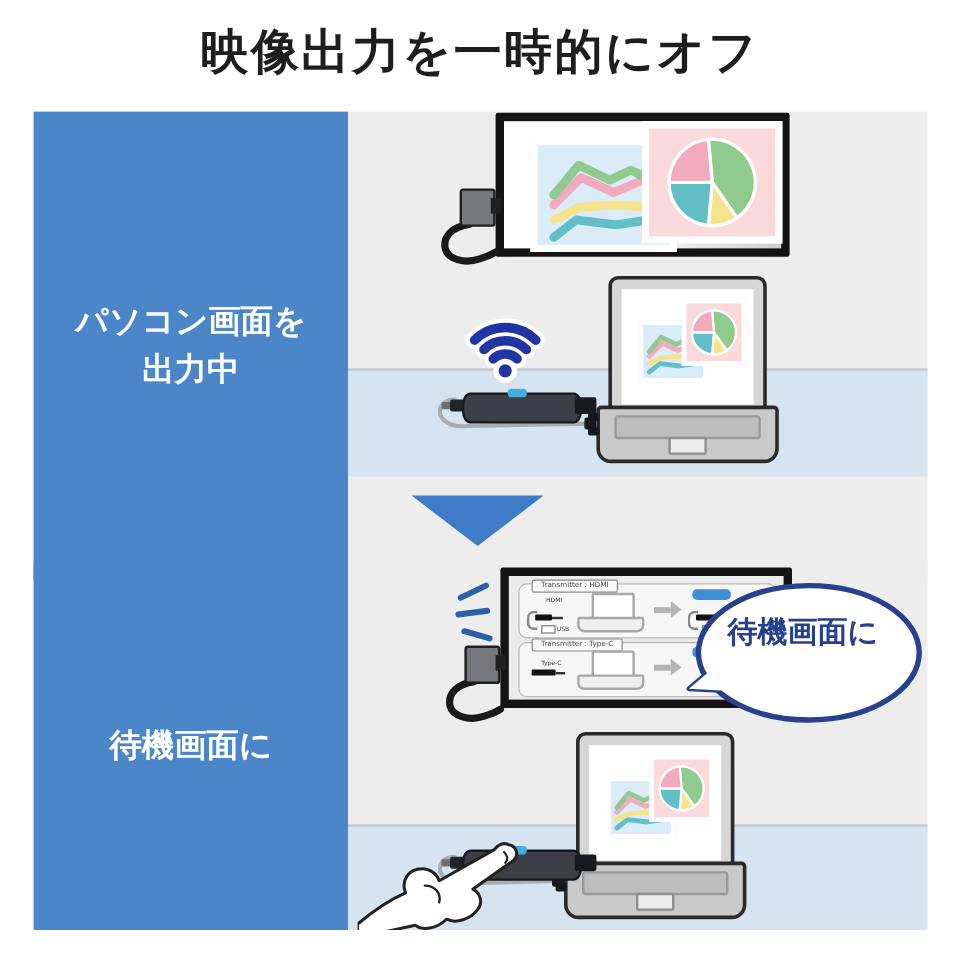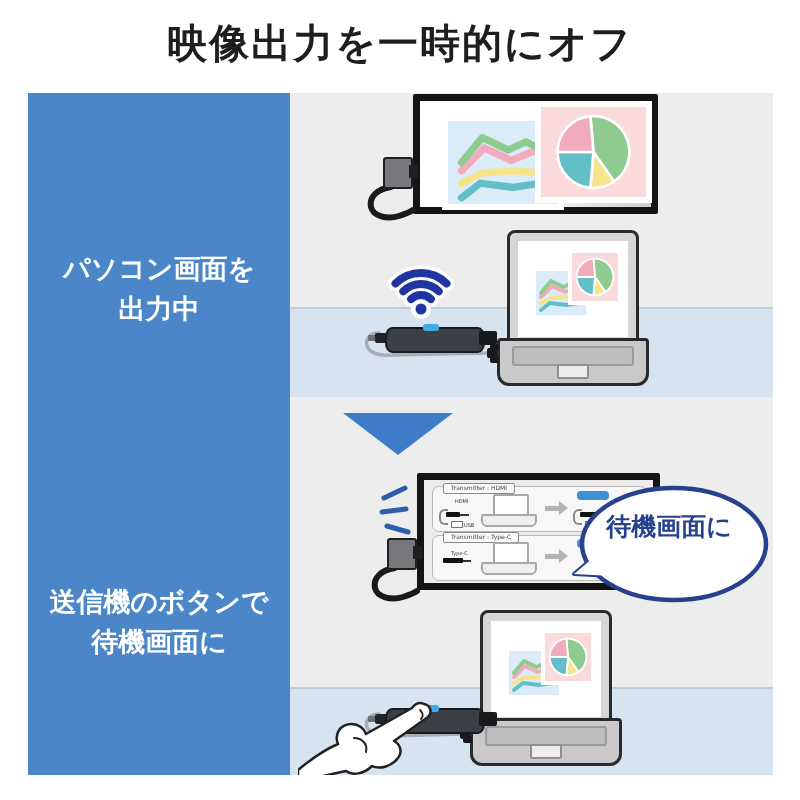--- a/index.html
+++ b/index.html
@@ -167,21 +167,20 @@
       <div class="tx-btn"></div>
       <div class="tx-plugr"></div>
     </div>
   </div>
 </div>
 
 <div class="abs arrow-down"></div>
 
 <div class="abs panel" style="top:468px;height:307px;">
   <div class="abs bluebox">
-    <div>送信機のボタンで</div>
     <div>待機画面に</div>
   </div>
   <div class="abs illo">
     <div class="abs desk" style="top:219px;height:88px;"></div>
 
     <div class="abs display" style="left:127px;top:5px;width:243px;height:117px;">
       <div class="disp-screen" style="background:#EBEBEB;">
 
         <div class="srow" style="top:6px;">
           <div class="spill" style="left:10px;width:70px;">Transmitter : HDMI</div>

